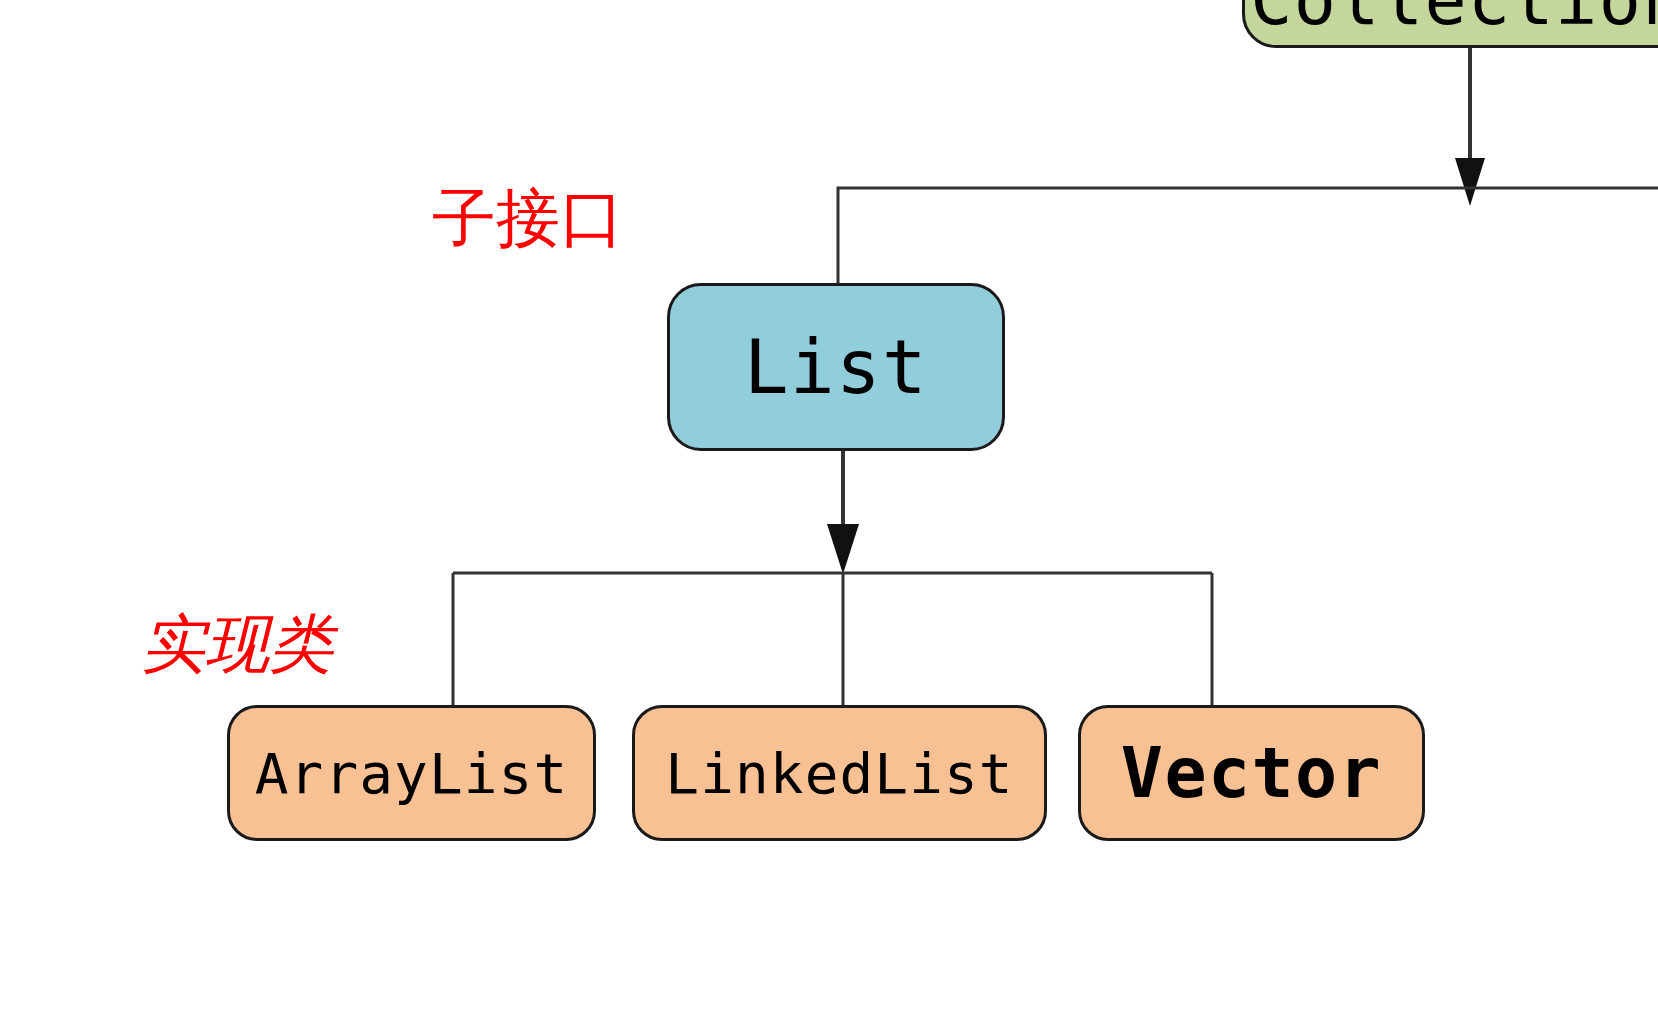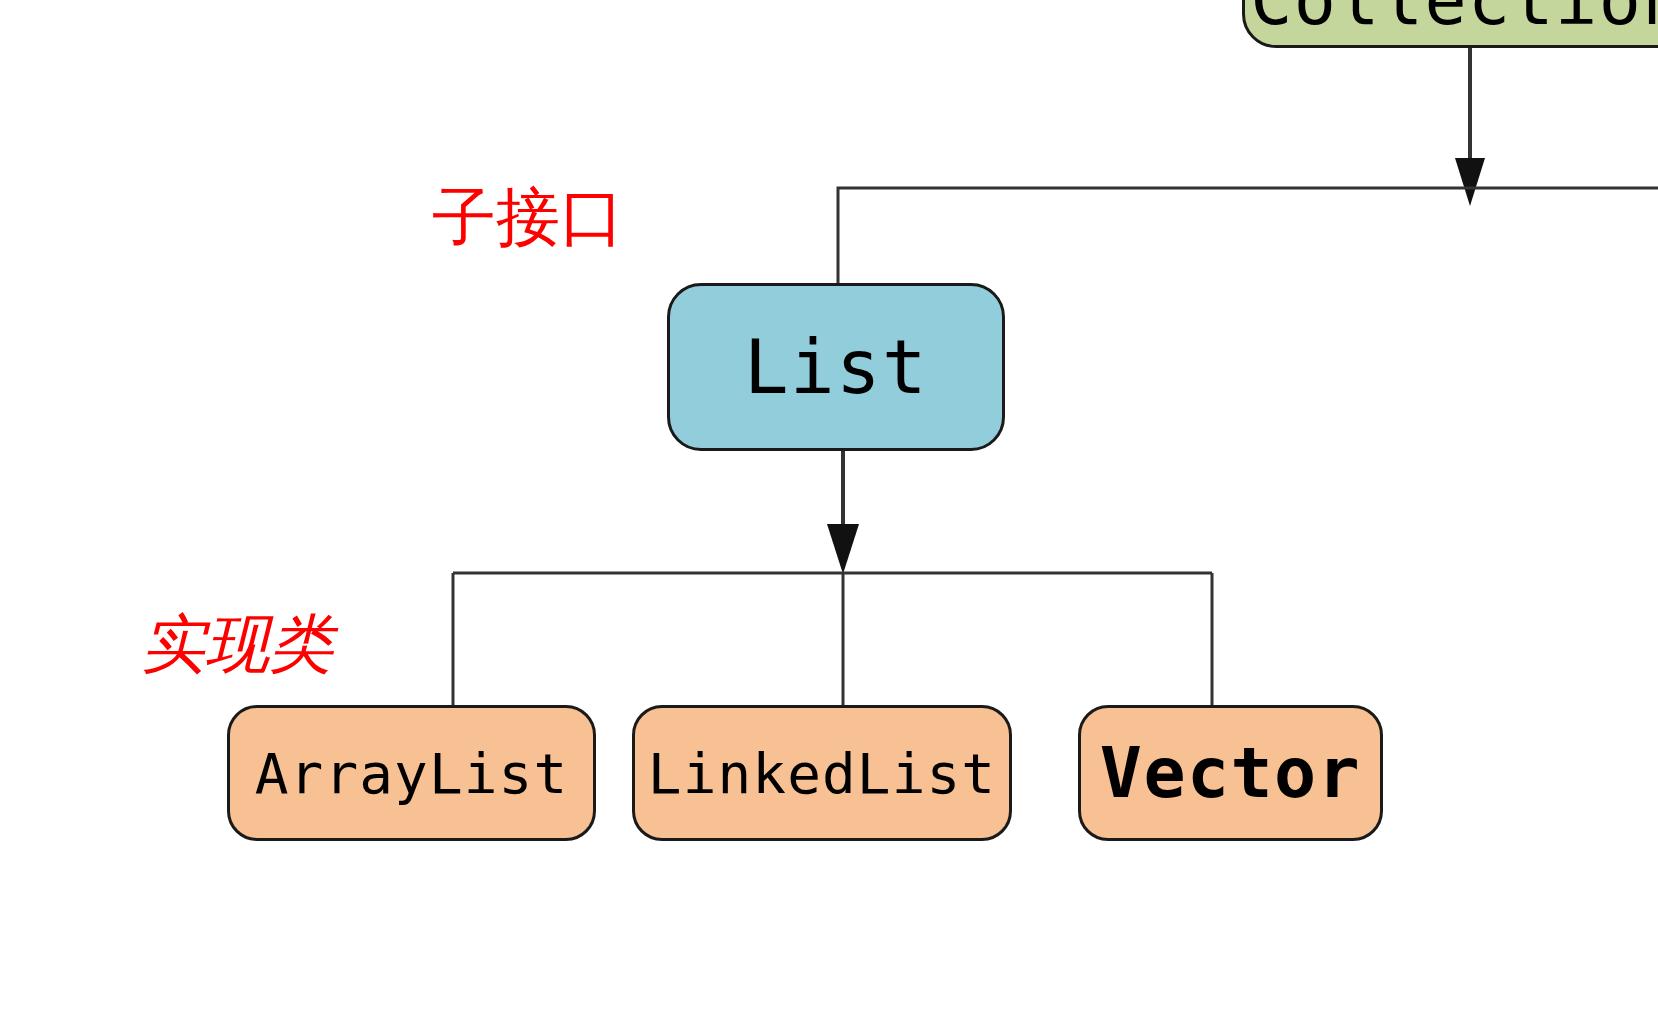--- a/index.html
+++ b/index.html
@@ -65,41 +65,40 @@
     border-radius: 30px;
     border-width: 3px;
     font-size: 56px;
   }
   .node-arraylist {
     left: 227px;
     width: 369px;
   }
   .node-linkedlist {
     left: 632px;
-    width: 380px;
+    width: 415px;
   }
   .node-vector {
     left: 1078px;
-    width: 305px;
+    width: 347px;
     font-size: 70px;
     font-weight: bold;
   }
   .ann {
     position: absolute;
     color: #fe0000;
     font-family: "DejaVu Sans", "Liberation Sans", sans-serif;
     font-size: 64px;
     font-weight: 500;
     white-space: nowrap;
     line-height: 1;
   }
   .ann-sub {
     left: 432px;
     top: 186px;
-    font-family: Liberation Serif, serif;
   }
   .ann-impl {
     left: 141px;
     top: 612px;
     font-style: italic;
   }
 </style>
 </head>
 <body>
 

